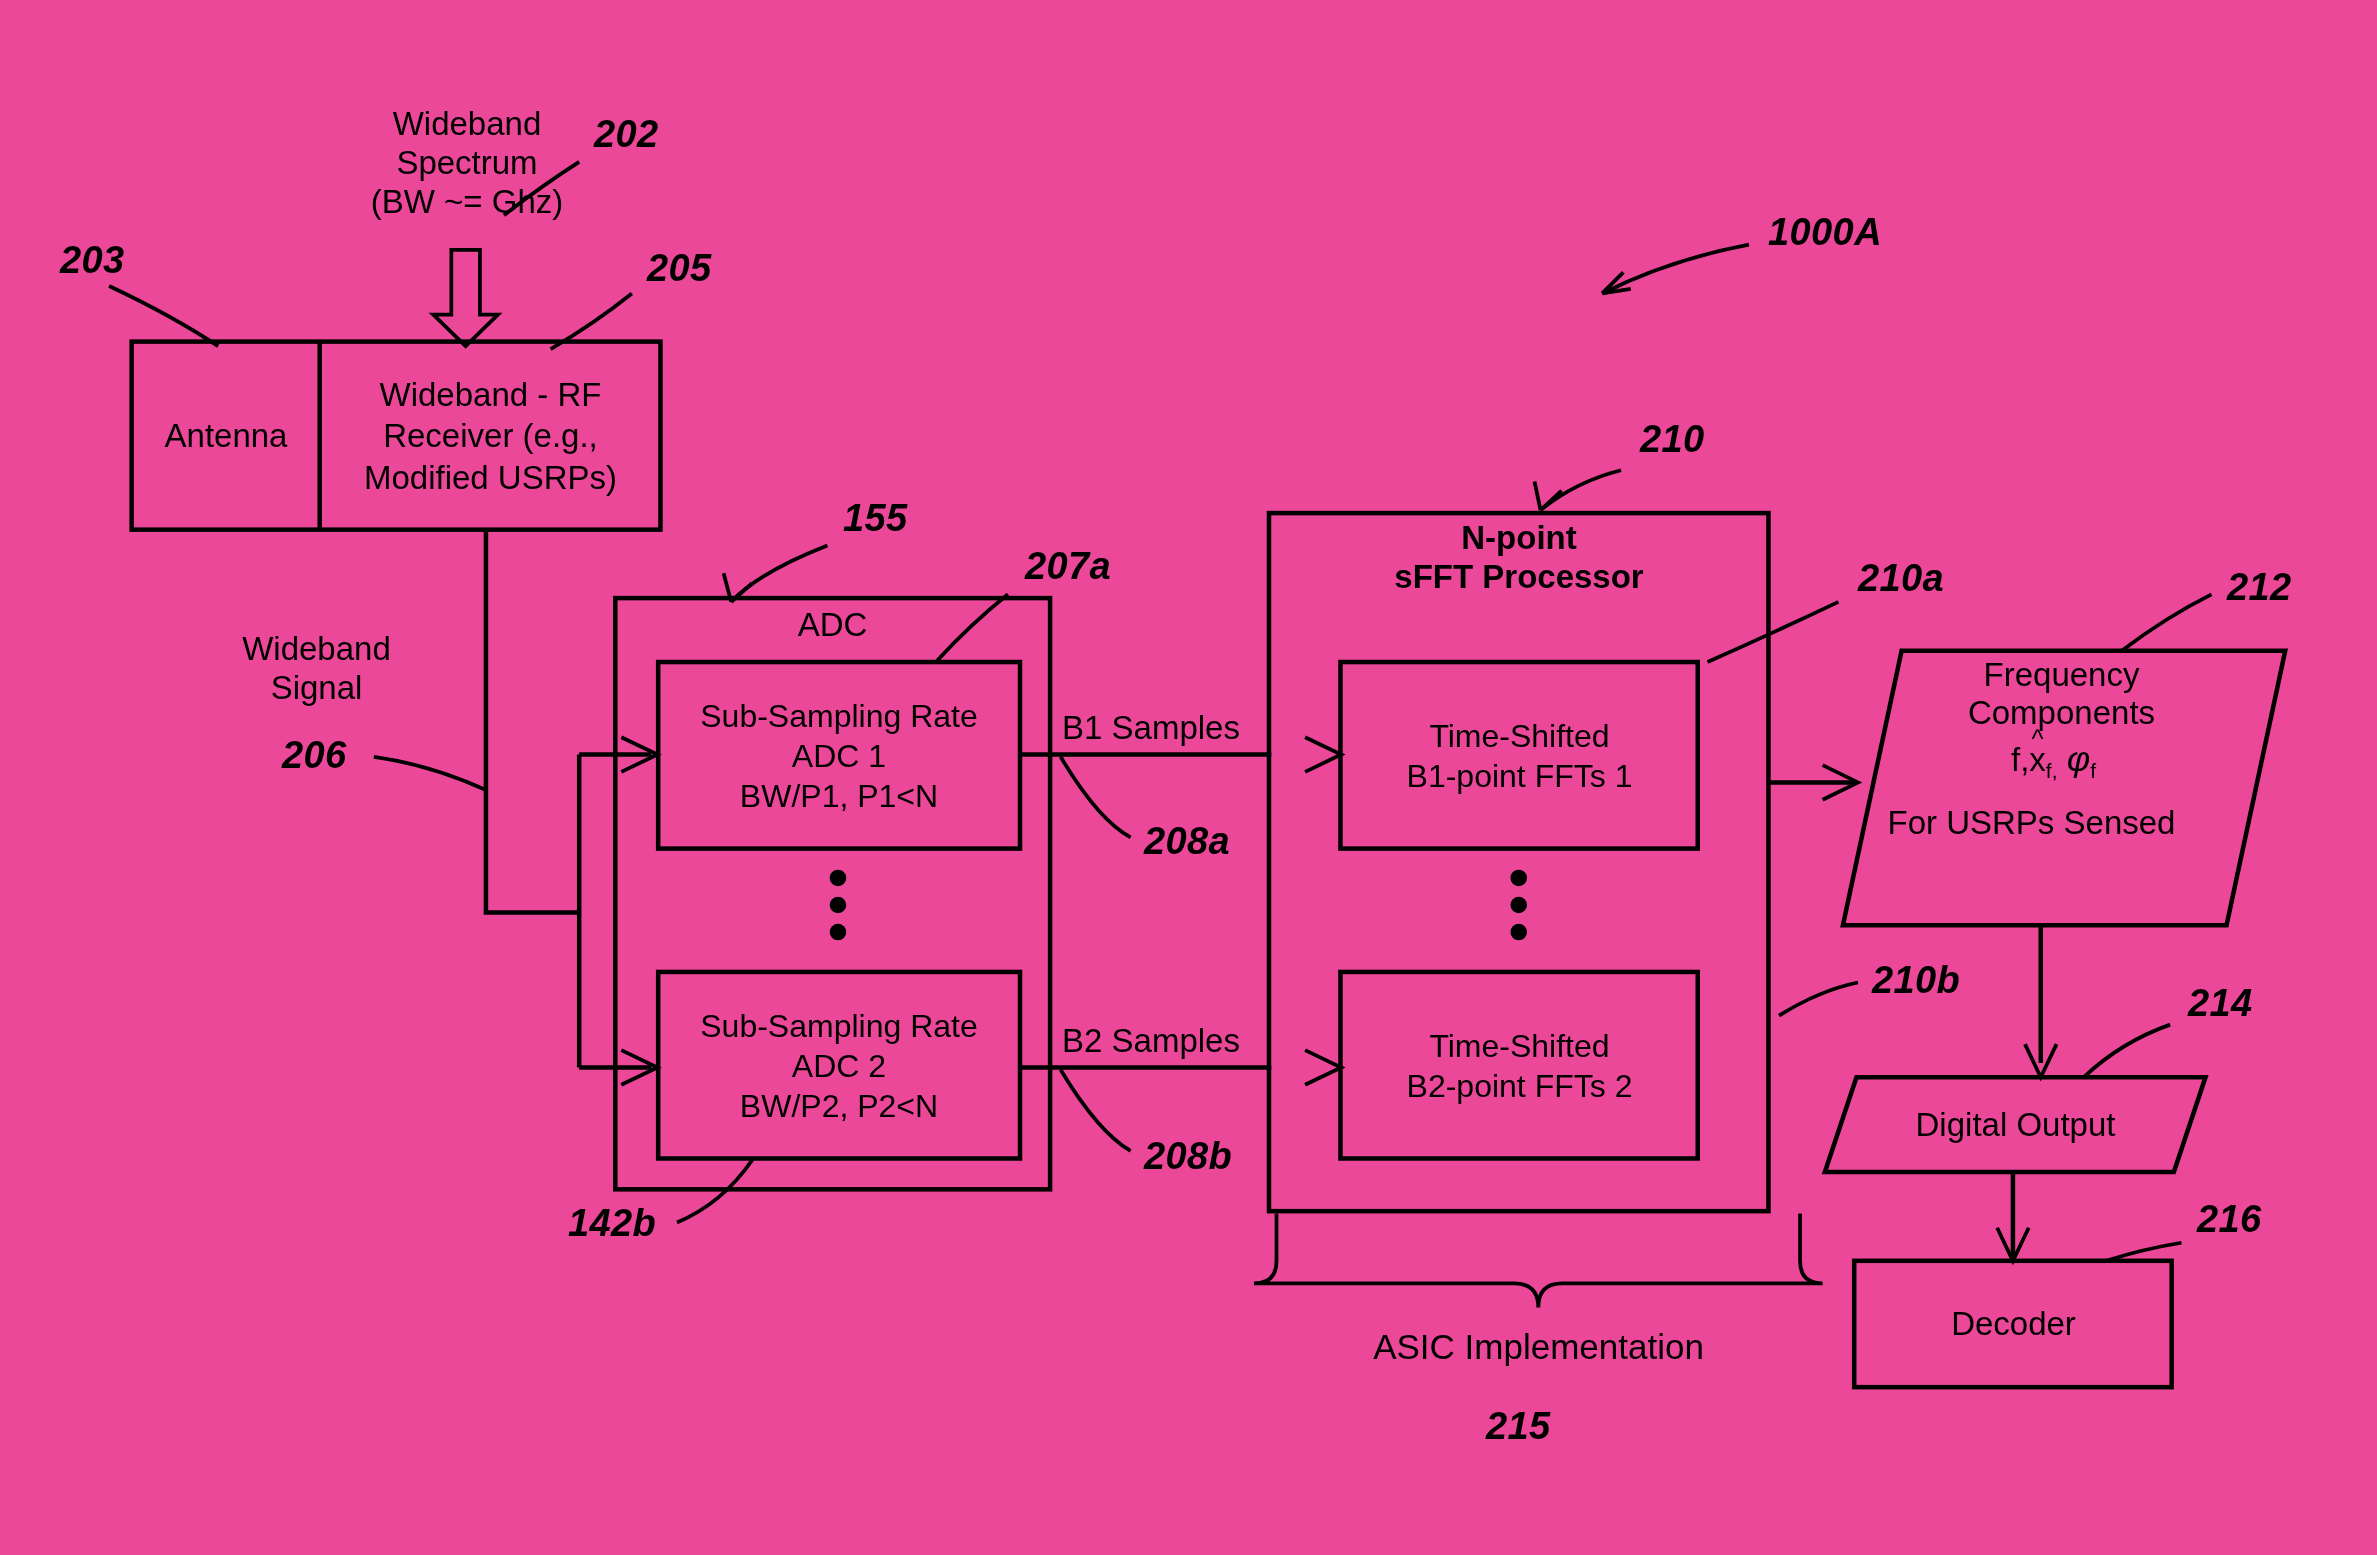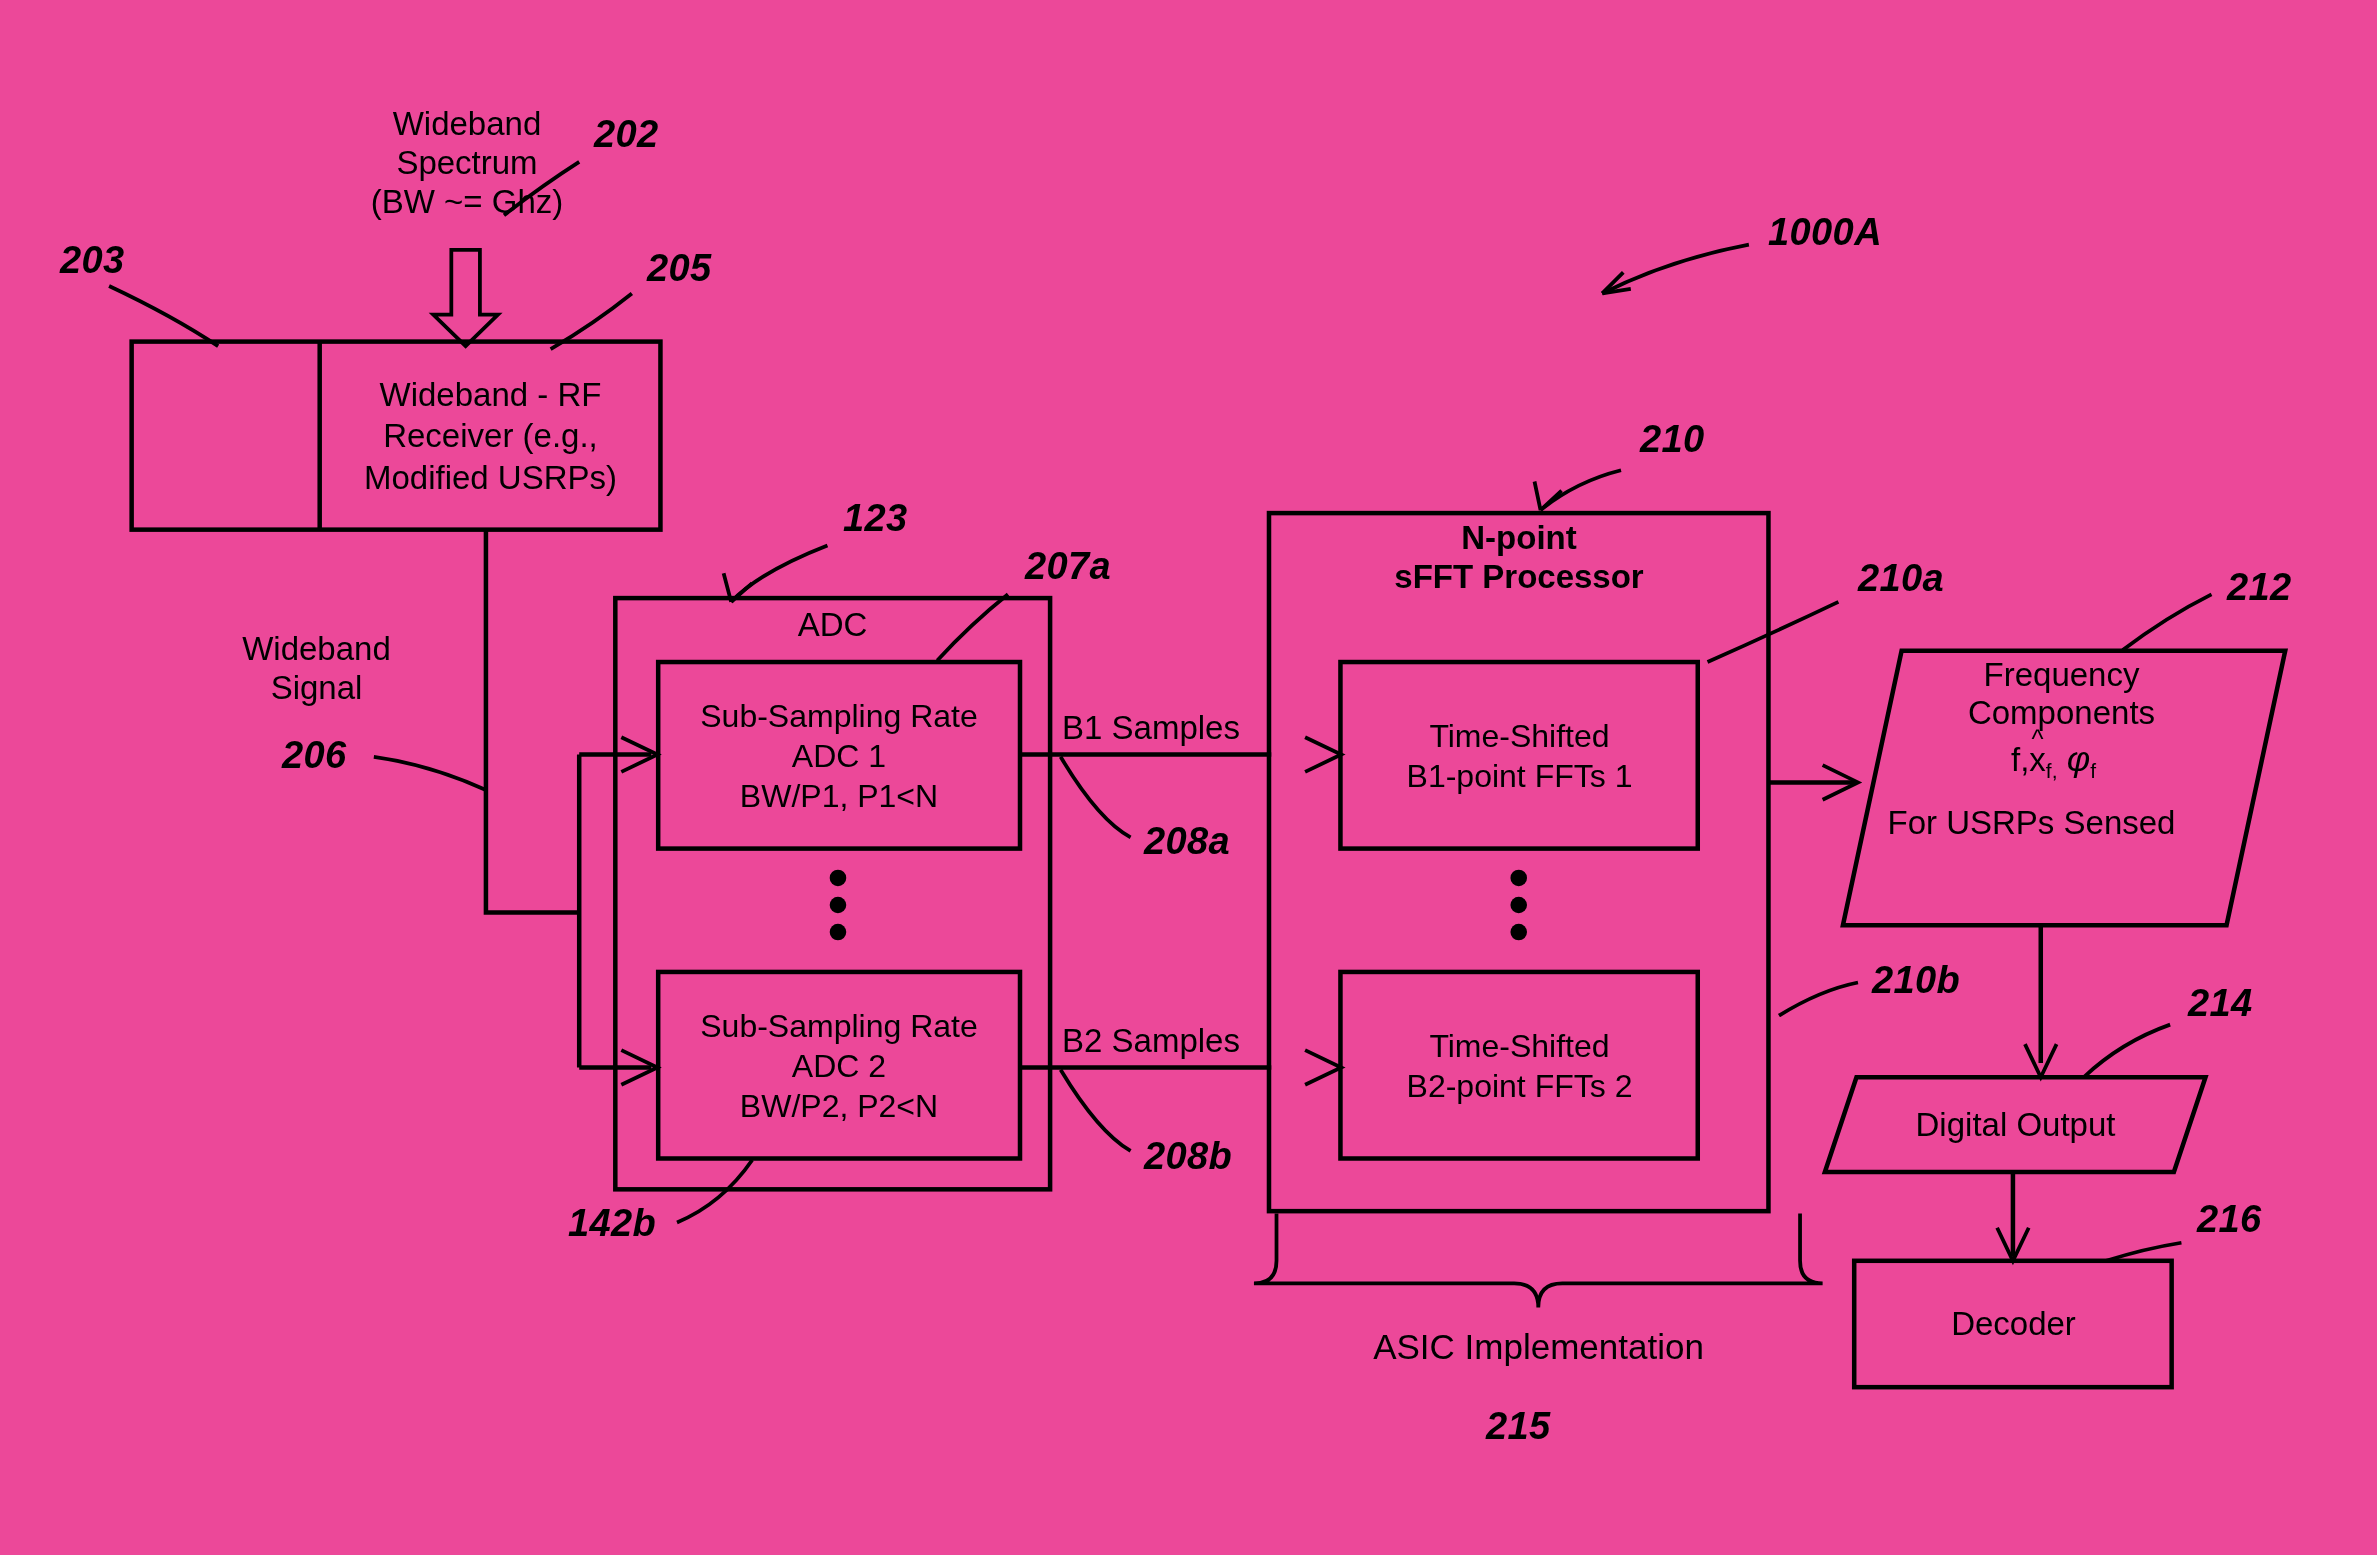--- a/index.html
+++ b/index.html
@@ -139,20 +139,21 @@
       <circle cx="2019" cy="1167" r="11"></circle>
       <circle cx="2019" cy="1203" r="11"></circle>
       <circle cx="2019" cy="1239" r="11"></circle>
     </g>
   </svg>
 
   <div class="lbl t44" style="left:324px; top:105px; width:286px;">Wideband
 Spectrum
 (BW ~= Ghz)</div>
 
+  <div class="box-text t44" style="left:132px; top:342px; width:188px; height:188px;">Antenna</div>
 
   <div class="box-text t44" style="left:320px; top:342px; width:341px; height:188px; white-space:pre;">Wideband - RF
 Receiver (e.g.,
 Modified USRPs)</div>
 
   <div class="lbl t44" style="left:226px; top:630px; width:181px;">Wideband
 Signal</div>
 
   <div class="lbl t44" style="left:615px; top:606px; width:435px;text-align:center;">ADC</div>
 
@@ -189,21 +190,21 @@
   <div class="box-text t44" style="left:1825px; top:1077px; width:381px; height:95px;">Digital Output</div>
 
   <div class="box-text t44" style="left:1855px; top:1261px; width:317px; height:126px;">Decoder</div>
 
   <div class="lbl t46" style="left:1324px; top:1326px; width:429px;">ASIC Implementation</div>
 
   <div class="ref" style="left:594px; top:113px;">202</div>
   <div class="ref" style="left:60px;  top:239px;">203</div>
   <div class="ref" style="left:647px; top:247px;">205</div>
   <div class="ref" style="left:282px; top:734px;">206</div>
-  <div class="ref" style="left:843px;top:497px;">123</div>
+  <div class="ref" style="left:843px;top:497px;">155</div>
   <div class="ref" style="left:1025px;top:545px;">207a</div>
   <div class="ref" style="left:568px; top:1202px;">142b</div>
   <div class="ref" style="left:1144px;top:820px;">208a</div>
   <div class="ref" style="left:1144px;top:1135px;">208b</div>
   <div class="ref" style="left:1640px;top:418px;">210</div>
   <div class="ref" style="left:1858px;top:557px;">210a</div>
   <div class="ref" style="left:1872px;top:959px;">210b</div>
   <div class="ref" style="left:2227px;top:566px;">212</div>
   <div class="ref" style="left:2188px;top:982px;">214</div>
   <div class="ref" style="left:1486px;top:1405px;">215</div>

